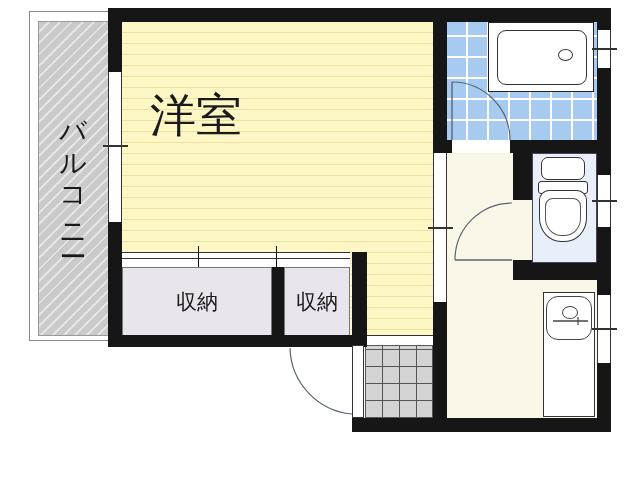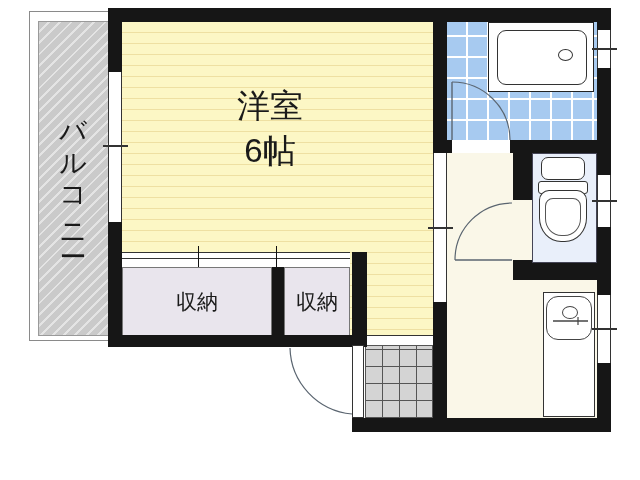--- a/index.html
+++ b/index.html
@@ -10,22 +10,22 @@
   .balcony-frame{left:29px;top:11px;width:87px;height:328px;border:1px solid #8a8a8a;background:#fff;}
   .balcony-hatch{left:38px;top:21px;width:70px;height:313px;
      background:repeating-linear-gradient(135deg,#cacaca 0px,#cacaca 6px,#e4e4e4 6px,#e4e4e4 8px);
      border:1px solid #9a9a9a;}
   .balcony-label{left:55px;top:64px;height:220px;width:36px;
      writing-mode:vertical-rl;text-orientation:mixed;font-size:27px;font-weight:500;
      letter-spacing:5px;display:flex;align-items:center;justify-content:center;}
   
   .main-room{left:122px;top:22px;width:311px;height:313px;
      background:repeating-linear-gradient(180deg,#fcf7c5 0px,#fcf7c5 10px,#eee0a2 10px,#eee0a2 11px);}
-  .main-room-label{left:150px;top:84px;width:240px;text-align:center;
-     font-size:33px;font-weight:500;line-height:1.35;}
+  .main-room-label{left:150px;top:84px;width:240px;
+     font-size:46px;font-weight:500;line-height:1.35;}
   
   .closet-band{left:122px;top:252px;width:228px;height:15px;background:#fff;
      border-top:1px solid #333;border-bottom:1px solid #333;}
   .closet-band-midline{left:122px;top:258px;width:228px;height:1px;background:#333;}
   .band-tick{width:1px;height:21px;background:#111;top:246px;}
   .closet{top:267px;height:70px;background:#e9e5ed;border:1px solid #777;box-sizing:border-box;}
   .closet-1{left:122px;width:150px;}
   .closet-2{left:284px;width:66px;}
   .closet-label{top:288px;font-size:21px;font-weight:500;text-align:center;}
   
@@ -137,18 +137,17 @@
     <path d="M455 260 L512 260" stroke="#5a6570" stroke-width="1.4" fill="none"></path>
     <path d="M455 260 A57 57 0 0 1 512 203" stroke="#5a6570" stroke-width="1.2" fill="none"></path>
     <path d="M290 348 A68 68 0 0 0 352 414" stroke="#5a6570" stroke-width="1.2" fill="none"></path>
     <path d="M553 321 L588 321" stroke="#444" stroke-width="1.5" fill="none"></path>
     <path d="M578 317 L578 325" stroke="#444" stroke-width="1.2" fill="none"></path>
   </svg>
 
   <div class="abs balcony-label">バルコニー</div>
   <div class="abs main-room-label">
     <div>洋室</div>
-    <div>6帖</div>
   </div>
   <div class="abs closet-label" style="left:122px;width:150px;">収納</div>
   <div class="abs closet-label" style="left:284px;width:66px;">収納</div>
 
 </div>
 
 </body></html>

